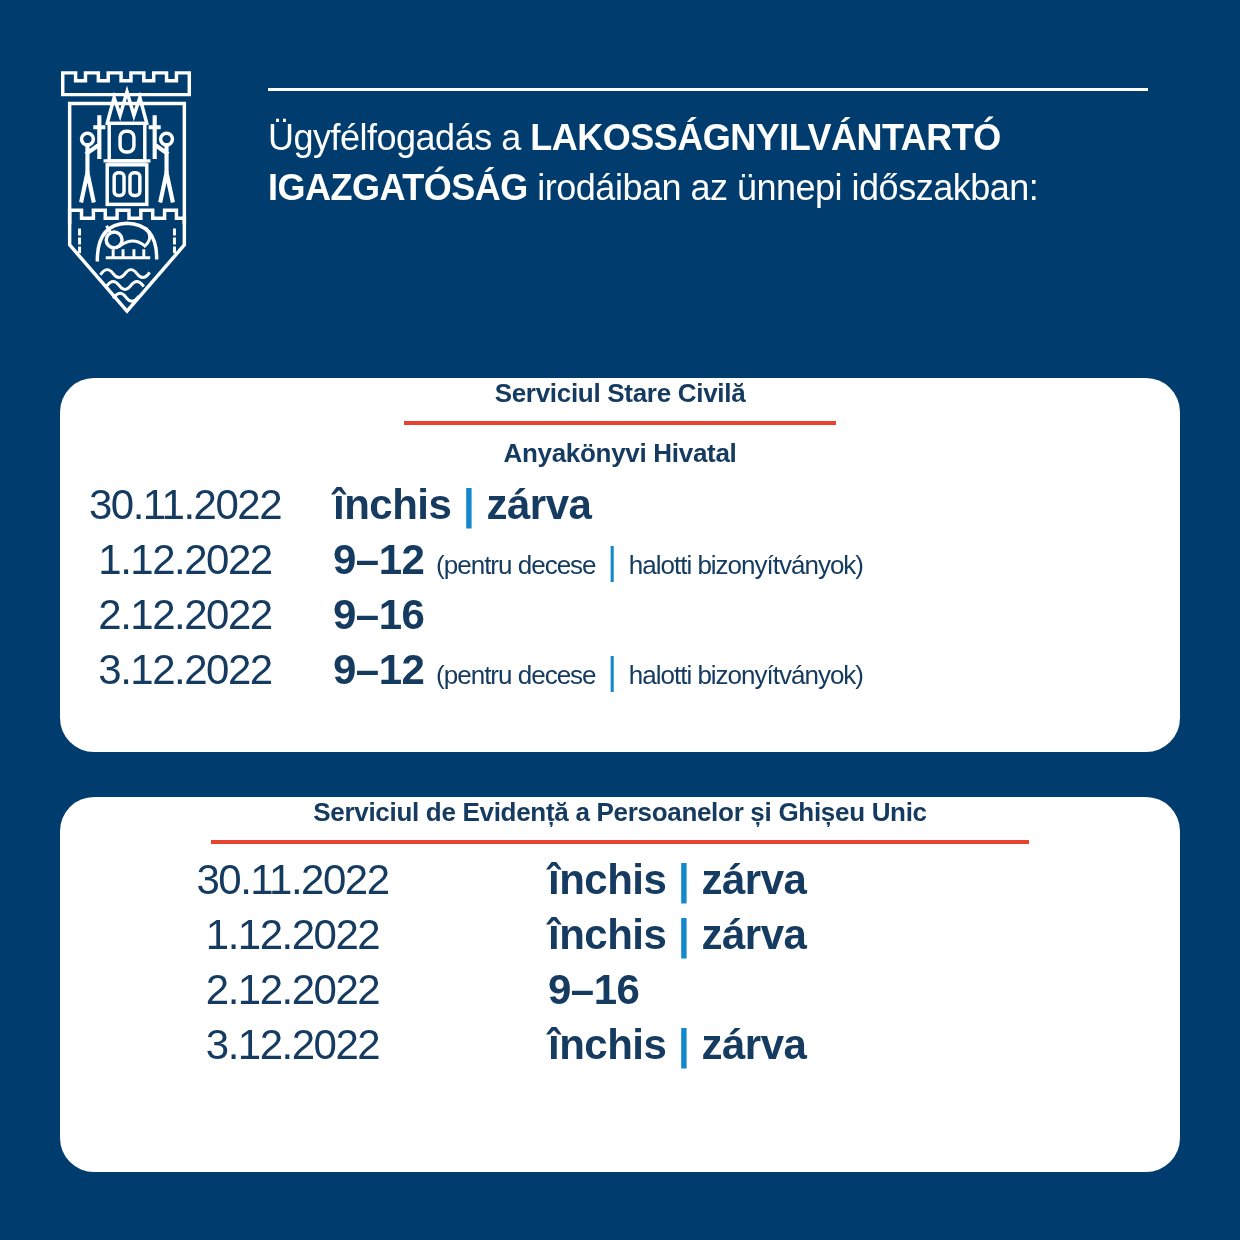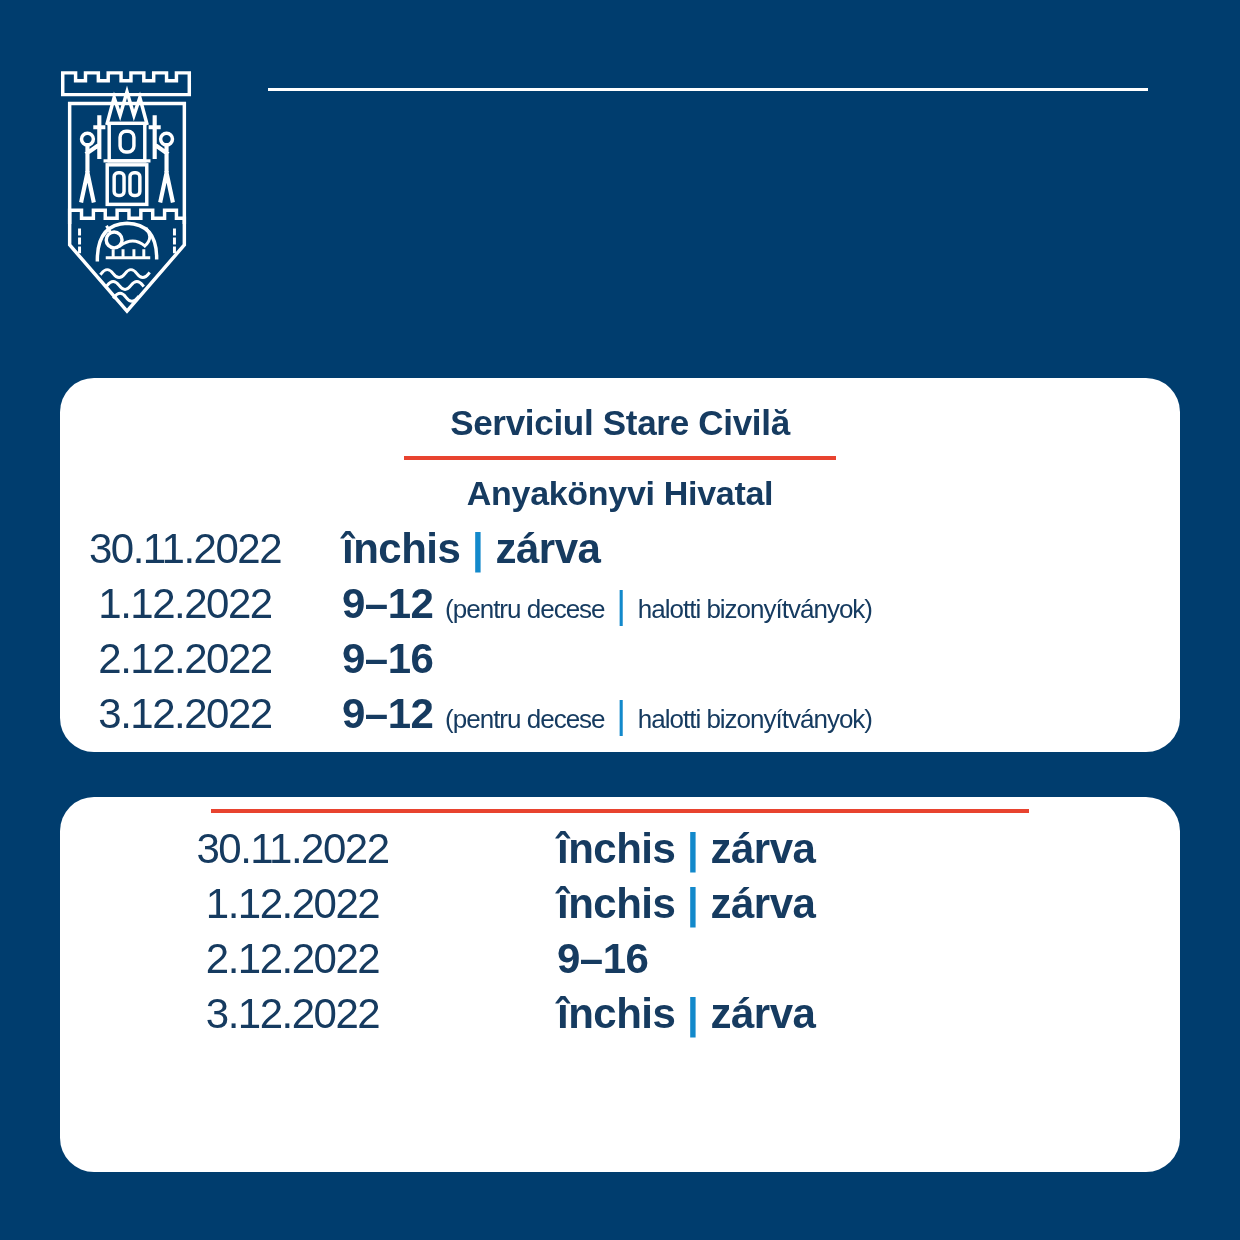--- a/index.html
+++ b/index.html
@@ -22,35 +22,35 @@
   .h-divider{width:880px; height:3px; background:var(--white); margin-top:24px;}
   .h-hu{font-size:36px; font-weight:400; letter-spacing:-0.5px; margin-top:22px; line-height:1.38;}
   .h-hu b{font-weight:800;}
   
   .card{
     position:absolute; left:60px; width:1120px;
     background:var(--card); border-radius:34px; color:var(--ink);
   }
   .card-1{top:378px; height:374px;}
   .card-2{top:797px; height:375px;}
-  .card-title{text-align:center; font-size:35px; font-weight:700; letter-spacing:-0.3px; padding-top:24px; line-height:1.2;}
+  .card-title{text-align:center; font-size:26px; font-weight:700; letter-spacing:-0.3px; line-height:1.2;}
   .rule{height:4px; background:var(--red); margin:12px auto 0;}
   .rule-1{width:432px;}
   .rule-2{width:818px;}
-  .card-sub{text-align:center; font-size:34px; font-weight:700; letter-spacing:-0.3px; margin-top:13px; line-height:1.2;}
+  .card-sub{text-align:center; font-size:26px; font-weight:700; letter-spacing:-0.3px; margin-top:13px; line-height:1.2;}
   .card-2 .card-sub{letter-spacing:-1px;}
   
   .sched{margin-top:8px;}
   .srow{display:flex; align-items:center; height:55px; font-size:42px;}
   .srow .date{
     width:250px; text-align:center; flex:0 0 auto;
     font-weight:400; letter-spacing:-1.5px; white-space:nowrap;
   }
   .card-2 .srow .date{width:465px;}
-  .srow .val{margin-left:32px; white-space:nowrap;}
+  .srow .val{margin-left:23px; white-space:nowrap;}
   .val .main{font-weight:700; letter-spacing:-0.5px;}
   .val .pipe{color:var(--blue); font-weight:700;}
   .val .note{font-weight:300; font-size:26px; letter-spacing:-1px;}
   .val .note-pipe{color:var(--blue); font-weight:300; font-size:38px;}
   .val span:empty{display:none;}
 </style>
 </head>
 <body>
 
 <div class="crest">
@@ -86,20 +86,26 @@
     <path d="M53,172 L50,167 M63,186 Q76,176 88,186 M88,186 Q97,178 90,169 M50,198 H92 M56,191 V198 M66,191 V198 M77,191 V198 M87,191 V198" stroke-width="3"></path>
 
     <path d="M44,214 q6,-8 12,0 t12,0 t12,0 t12,0" stroke-width="3"></path>
     <path d="M50,226 q6,-8 12,0 t12,0 t12,0" stroke-width="3"></path>
     <path d="M57,238 q6,-8 12,0 t12,0" stroke-width="3"></path>
   </svg>
 </div>
 
 <div class="header-text">
   <div class="h-divider"></div>
+  <div class="h-hu">
+    <span>Ügyfélfogadás a</span>
+    <b>LAKOSSÁGNYILVÁNTARTÓ</b><br>
+    <b>IGAZGATÓSÁG</b>
+    <span>irodáiban az ünnepi időszakban:</span>
+  </div>
 </div>
 
 <div class="card card-1">
   <div class="card-title">Serviciul Stare Civilă</div>
   <div class="rule rule-1"></div>
   <div class="card-sub">Anyakönyvi Hivatal</div>
   <div class="sched">
     <div class="srow">
       <span class="date">30.11.2022</span>
       <span class="val">
@@ -129,20 +135,21 @@
         <span class="main">9–12</span>
         <span class="note">(pentru decese</span>
         <span class="note-pipe">|</span>
         <span class="note">halotti bizonyítványok)</span>
       </span>
     </div>
   </div>
 </div>
 
 <div class="card card-2">
+  <div class="card-title">Serviciul de Evidență a Persoanelor și Ghișeu Unic</div>
   <div class="rule rule-2"></div>
   <div class="sched">
     <div class="srow">
       <span class="date">30.11.2022</span>
       <span class="val">
         <span class="main">închis</span>
         <span class="pipe">|</span>
         <span class="main">zárva</span>
       </span>
     </div>

